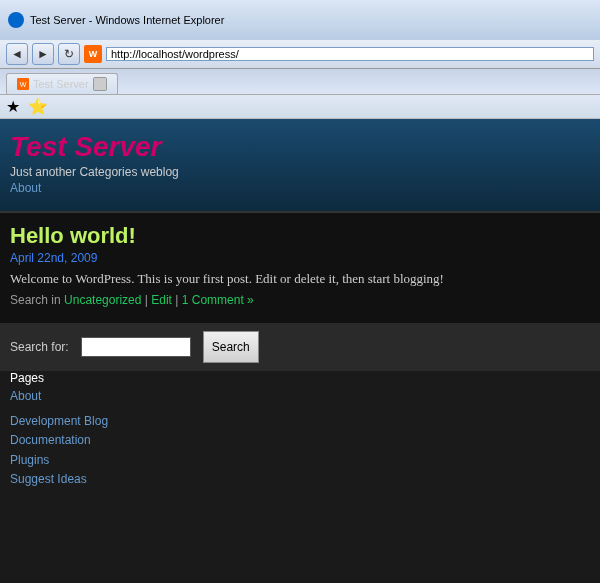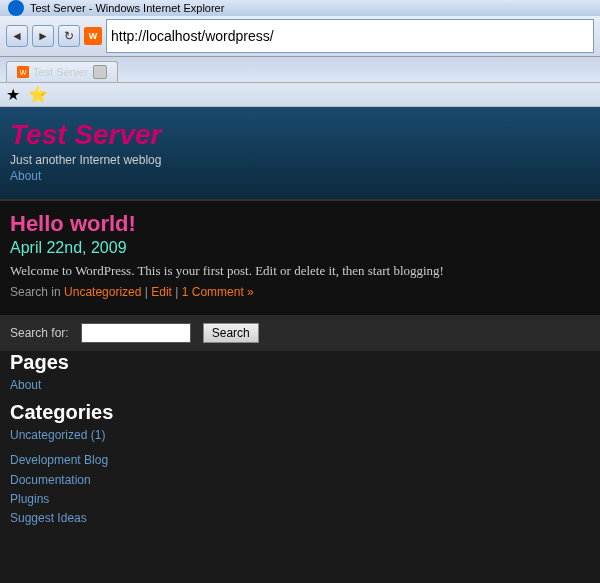--- a/index.html
+++ b/index.html
@@ -1,21 +1,21 @@
 <!DOCTYPE html>
 <html><head>
   <meta charset="utf-8">
   <style>
     * { margin: 0; padding: 0; box-sizing: border-box; }
     body { font-family: Arial, sans-serif; font-size: 13px; background: #1a1a1a; color: #ccc; }
 
     
     .browser-titlebar {
       background: linear-gradient(to bottom, #dce6f5, #b8cce4);
-      padding: 0 8px;
+      padding: 12px 8px;
       display: flex;
       align-items: center;
       gap: 6px;
       font-size: 11px;
       color: #000;
     }
     .browser-icon {
       width: 16px; height: 16px;
       background: #0066cc;
       border-radius: 50%;
@@ -46,24 +46,24 @@
     }
     .address-icon {
       width: 18px; height: 18px;
       background: #ff6600;
       border-radius: 2px;
       display: flex; align-items: center; justify-content: center;
       font-size: 9px; color: white; font-weight: bold;
     }
     .address-bar {
       flex: 1;
-      height: 34px;
+      height: 14px;
       border: 1px solid #7a9cc8;
       padding: 0 4px;
-      font-size: 14px;
+      font-size: 11px;
       background: white;
     }
 
     .browser-tabs {
       background: linear-gradient(to bottom, #c8d4e8, #dce6f5);
       padding: 4px 6px 0;
       display: flex;
       align-items: flex-end;
       gap: 2px;
       border-bottom: 1px solid #aaa;
@@ -140,42 +140,42 @@
     
     .main-content {
       padding: 10px;
       background: #111;
     }
 
     
     .post-title {
       font-size: 22px;
       font-weight: bold;
-      color: #ec4899;
+      color: #bef264;
       text-decoration: none;
       margin-bottom: 2px;
       display: block;
     }
     .post-date {
-      color: #5eead4;
-      font-size: 16px;
+      color: #3b82f6;
+      font-size: 12px;
       margin-bottom: 6px;
     }
     .post-content {
       color: #ccc;
       font-size: 13px;
       margin-bottom: 6px;
       font-family: Liberation Serif, serif;
     }
     .post-meta {
       font-size: 12px;
       color: #999;
     }
     .post-meta a {
-      color: #f97316;
+      color: #22c55e;
       text-decoration: none;
     }
 
     
     .sidebar {
       background: #1a1a1a;
       padding: 0 10px 10px;
     }
 
     
@@ -192,31 +192,31 @@
       height: 20px;
       width: 110px;
       border: 1px solid #555;
       background: #fff;
       font-size: 12px;
       padding: 0 3px;
     }
     .search-btn {
       background: linear-gradient(to bottom, #f0f0f0, #d0d0d0);
       border: 1px solid #888;
-      padding: 2px 8px;
+      padding: 8px 8px;
       font-size: 12px;
       cursor: pointer;
       color: #000;
     }
 
     
     .widget { margin-bottom: 6px; }
     .widget-title {
-      font-size: 20px;
-      font-weight: bold;
+      font-size: 12px;
+      font-weight: normal;
       color: #fff;
       margin-bottom: 2px;
     }
     .widget-link {
       display: block;
       color: #6699cc;
       font-size: 12px;
       text-decoration: none;
       line-height: 1.6;
     }
@@ -249,21 +249,21 @@
 
 <div class="favorites-bar">
   <button class="fav-btn">★</button>
   <button class="fav-btn">⭐</button>
 </div>
 
 <div class="page-wrapper">
 
   <div class="site-header">
     <a class="site-title" href="#">Test Server</a>
-    <div class="site-tagline">Just another Internet weblog</div>
+    <div class="site-tagline">Just another Categories weblog</div>
     <a class="header-about-link" href="#">About</a>
   </div>
 
   <div class="main-content">
 
     <div class="widget">
       <a class="post-title" href="#">Hello world!</a>
       <div class="post-date">April 22nd, 2009</div>
       <div class="post-content">Welcome to WordPress. This is your first post. Edit or delete it, then start blogging!</div>
       <div class="post-meta">
@@ -285,24 +285,20 @@
       <input class="search-input" type="text" style="">
       <button class="search-btn">Search</button>
     </div>
 
     <div class="widget">
       <div class="widget-title">Pages</div>
       <a class="widget-link" href="#">About</a>
     </div>
 
 
-    <div class="widget">
-      <div class="widget-title">Categories</div>
-      <a class="widget-link" href="#">Uncategorized (1)</a>
-    </div>
 
     <div class="widget">
       <a class="widget-link" href="#">Development Blog</a>
       <a class="widget-link" href="#">Documentation</a>
       <a class="widget-link" href="#">Plugins</a>
       <a class="widget-link" href="#">Suggest Ideas</a>
 
     </div>
 
   </div>

